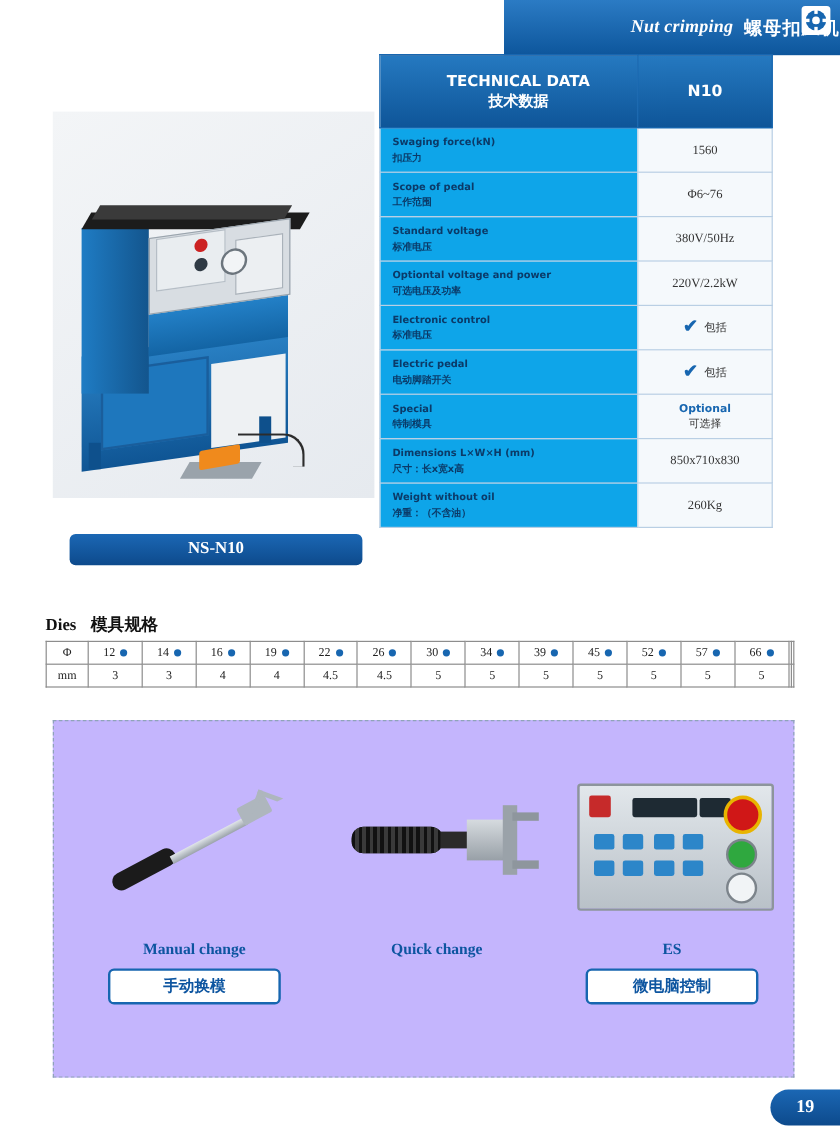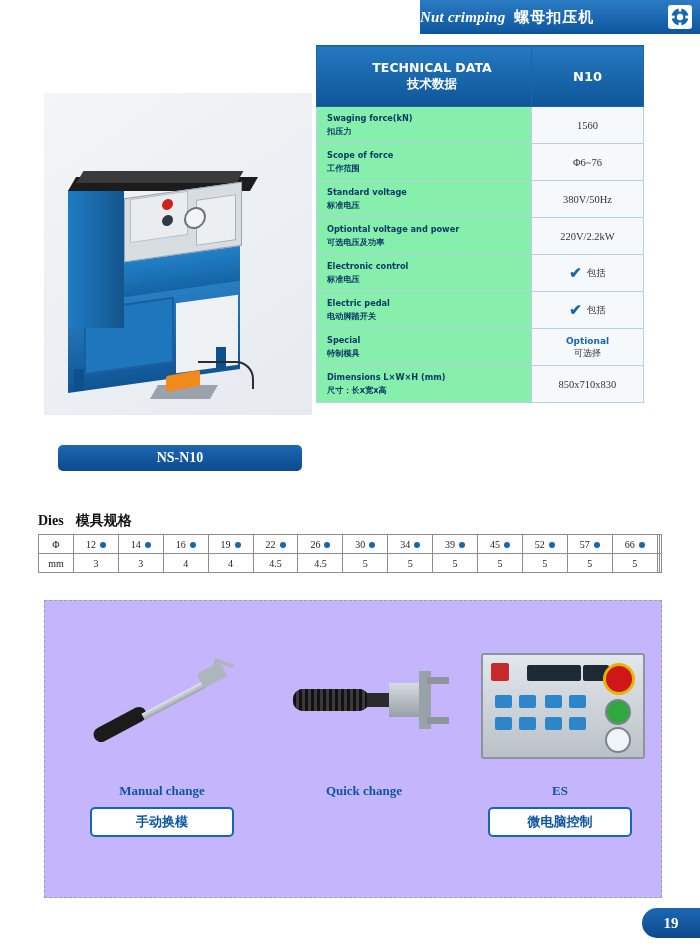--- a/index.html
+++ b/index.html
@@ -19,25 +19,26 @@
   .header {
     position: absolute;
     top: 0; left: 0;
     width: 700px;
     height: 34px;
   }
   .header-bar {
     position: absolute;
     right: 0; top: 0;
     width: 280px;
-    height: 34px;
+    height: 46px;
     background: #1766b0;
     background: linear-gradient(180deg, #2b7bc4 0%, #0d569c 100%);
     display: flex;
     align-items: center;
+    justify-content: flex-end;
     box-sizing: border-box;
   }
   .header-en {
     color: #ffffff;
     font-style: italic;
     font-weight: bold;
     font-size: 15px;
     font-family: "Liberation Serif", serif;
     margin-right: 9px;
     letter-spacing: 0.2px;
@@ -252,21 +253,21 @@
     font-weight: bold;
     text-align: center;
     height: 58px;
     border: 1px solid #1766b0 !important;
   }
   .spec-head-l { width: 212px; padding-left: 17px; }
   .spec-head-r { width: 116px; font-size: 13px; }
   .hl-en { font-size: 12.5px; display:block; line-height: 16px; }
   .hl-cn { font-size: 12.5px; display:block; line-height: 16px; }
   .spec-name {
-    background: #86efac;
+    background: #0ea5e9;
     padding: 5px 0 5px 10px;
     line-height: 13px;
     height: 24px;
   }
   .sn-en { font-size: 8.2px; color: #0b3a68; font-weight: bold; display: block; }
   .sn-cn { font-size: 8.2px; color: #0b3a68; font-weight: bold; display: block; }
   .spec-val {
     background: #f5f9fc;
     text-align: center;
     font-size: 10.5px;
@@ -588,21 +589,21 @@
   <tr>
     <td class="spec-name">
       <span class="sn-en">Swaging force(kN)</span>
       <span class="sn-cn">扣压力</span>
     </td>
     <td class="spec-val">1560</td>
   </tr>
 
   <tr>
     <td class="spec-name">
-      <span class="sn-en">Scope of force</span>
+      <span class="sn-en">Scope of pedal</span>
       <span class="sn-cn">工作范围</span>
     </td>
     <td class="spec-val">Φ6~76</td>
   </tr>
 
   <tr>
     <td class="spec-name">
       <span class="sn-en">Standard voltage</span>
       <span class="sn-cn">标准电压</span>
     </td>
@@ -656,20 +657,27 @@
   </tr>
 
   <tr>
     <td class="spec-name">
       <span class="sn-en">Dimensions L×W×H (mm)</span>
       <span class="sn-cn">尺寸：长x宽x高</span>
     </td>
     <td class="spec-val">850x710x830</td>
   </tr>
 
+  <tr>
+    <td class="spec-name">
+      <span class="sn-en">Weight without oil</span>
+      <span class="sn-cn">净重：（不含油）</span>
+    </td>
+    <td class="spec-val">260Kg</td>
+  </tr>
 </tbody>
   </table>
 
 <div class="dies-title">
   <span class="en">Dies</span><span class="cn">模具规格</span>
 </div>
 
 <table class="dies-table">
   <tbody>
       <tr>

